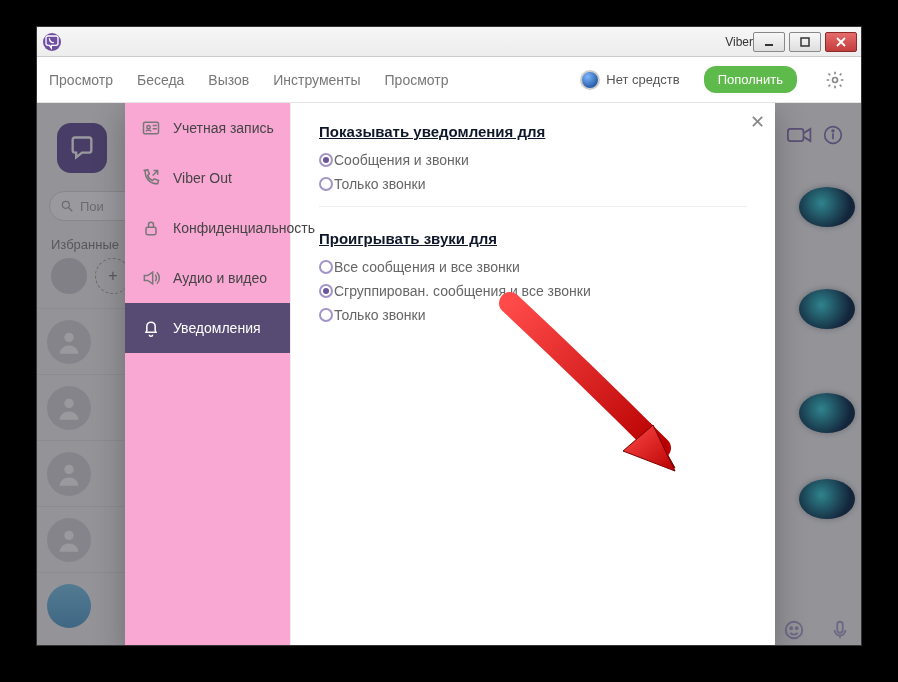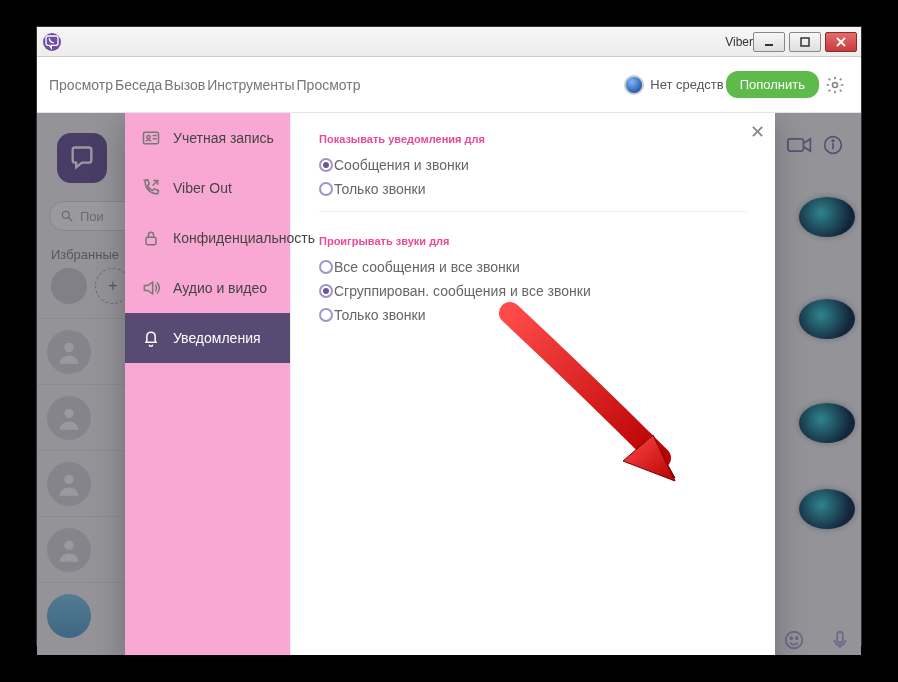--- a/index.html
+++ b/index.html
@@ -6,21 +6,21 @@
   body { background: #000; width: 898px; height: 682px; overflow: hidden; position: relative; }
   .outer-frame { position: absolute; left: 36px; top: 26px; width: 826px; height: 620px; background: #fff; border: 1px solid #333; }
   .titlebar { height: 30px; background: linear-gradient(#f6f6f6,#ededed); border-bottom: 1px solid #ccc; display: flex; align-items: center; padding: 0 4px 0 6px; text-align: right; }
   .titlebar .app-icon { width: 18px; height: 18px; border-radius: 50%; background: #6f4da0; display: flex; align-items: center; justify-content: center; margin-right: 6px; }
   .titlebar .app-icon svg { width: 16px; height: 16px; }
   .titlebar .title-text { font-size: 12px; color: #333; flex: 1; }
   .win-btns { display: flex; gap: 4px; }
   .win-btn { width: 32px; height: 20px; border: 1px solid #888; border-radius: 2px; background: linear-gradient(#f8f8f8,#dedede); display: flex; align-items: center; justify-content: center; font-size: 12px; cursor: pointer; }
   .win-btn.close { background: linear-gradient(#e56b6b,#c43d3d); border-color: #8a2a2a; color: #fff; }
 
-  .menubar { height: 56px; border-bottom: 1px solid #e5e5e5; display: flex; align-items: center; padding: 0 12px; gap: 2px; }
+  .menubar { height: 46px; border-bottom: 1px solid #e5e5e5; display: flex; align-items: center; padding: 0 12px; gap: 24px; }
   .menubar .menu-item { font-size: 14px; color: #777; cursor: pointer; }
   .menubar .spacer { flex: 1; }
   .balance-chip { display: flex; align-items: center; gap: 6px; font-size: 13px; color: #555; }
   .balance-chip .globe { width: 20px; height: 20px; border-radius: 50%; background: radial-gradient(circle at 35% 30%, #7fb7ff, #2b5faa 70%); border: 2px solid #ccc; }
   .topup-btn { background: #5fba4c; color: #fff; border: none; border-radius: 12px; padding: 6px 14px; font-size: 13px; cursor: pointer; }
   .gear-btn { width: 28px; height: 28px; display: flex; align-items: center; justify-content: center; color: #888; cursor: pointer; }
 
   .app-body { position: relative; height: calc(100% - 76px); background: #f2f3f5; overflow: hidden; }
 
   
@@ -49,21 +49,21 @@
   .modal { position: absolute; left: 88px; top: 0; width: 650px; height: 548px; background: #fff; box-shadow: 0 8px 30px rgba(0,0,0,.25); display: flex; }
   .modal-close { position: absolute; right: 10px; top: 8px; color: #888; cursor: pointer; font-size: 18px; }
   .sidebar { width: 166px; background: #f9a8d4; border-right: 1px solid #eee; }
   .side-item { height: 50px; display: flex; align-items: center; gap: 12px; padding: 0 16px; font-size: 14px; color: #444; cursor: pointer; }
   .side-item.active { background: #574b74; color: #fff; }
   .side-item svg { width: 20px; height: 20px; flex-shrink: 0; }
   .side-item:not(.active) svg { stroke: #777; }
   .side-item.active svg { stroke: #fff; }
 
   .panel { flex: 1; padding: 20px 28px; }
-  .section-title { font-size: 11px; font-weight: 600; color: #ec4899; margin-bottom: 12px; }
+  .section-title { font-size: 15px; font-weight: 600; color: #0f172a; margin-bottom: 12px; text-decoration: underline; }
   .radio-row { display: flex; align-items: center; gap: 1px; margin: 8px 0; cursor: pointer; }
   .radio { width: 14px; height: 14px; border: 2px solid #a394c8; border-radius: 50%; display: inline-flex; align-items: center; justify-content: center; }
   .radio.checked::after { content: ""; width: 6px; height: 6px; background: #6a5699; border-radius: 50%; }
   .radio-label { font-size: 14px; color: #666; }
   .section-gap { height: 24px; border-top: 1px solid #eee; margin-top: 14px; padding-top: 18px; }
 
   
   .arrow-svg { position: absolute; left: 350px; top: 180px; width: 230px; height: 200px; pointer-events: none; }
 </style>
 </head>

